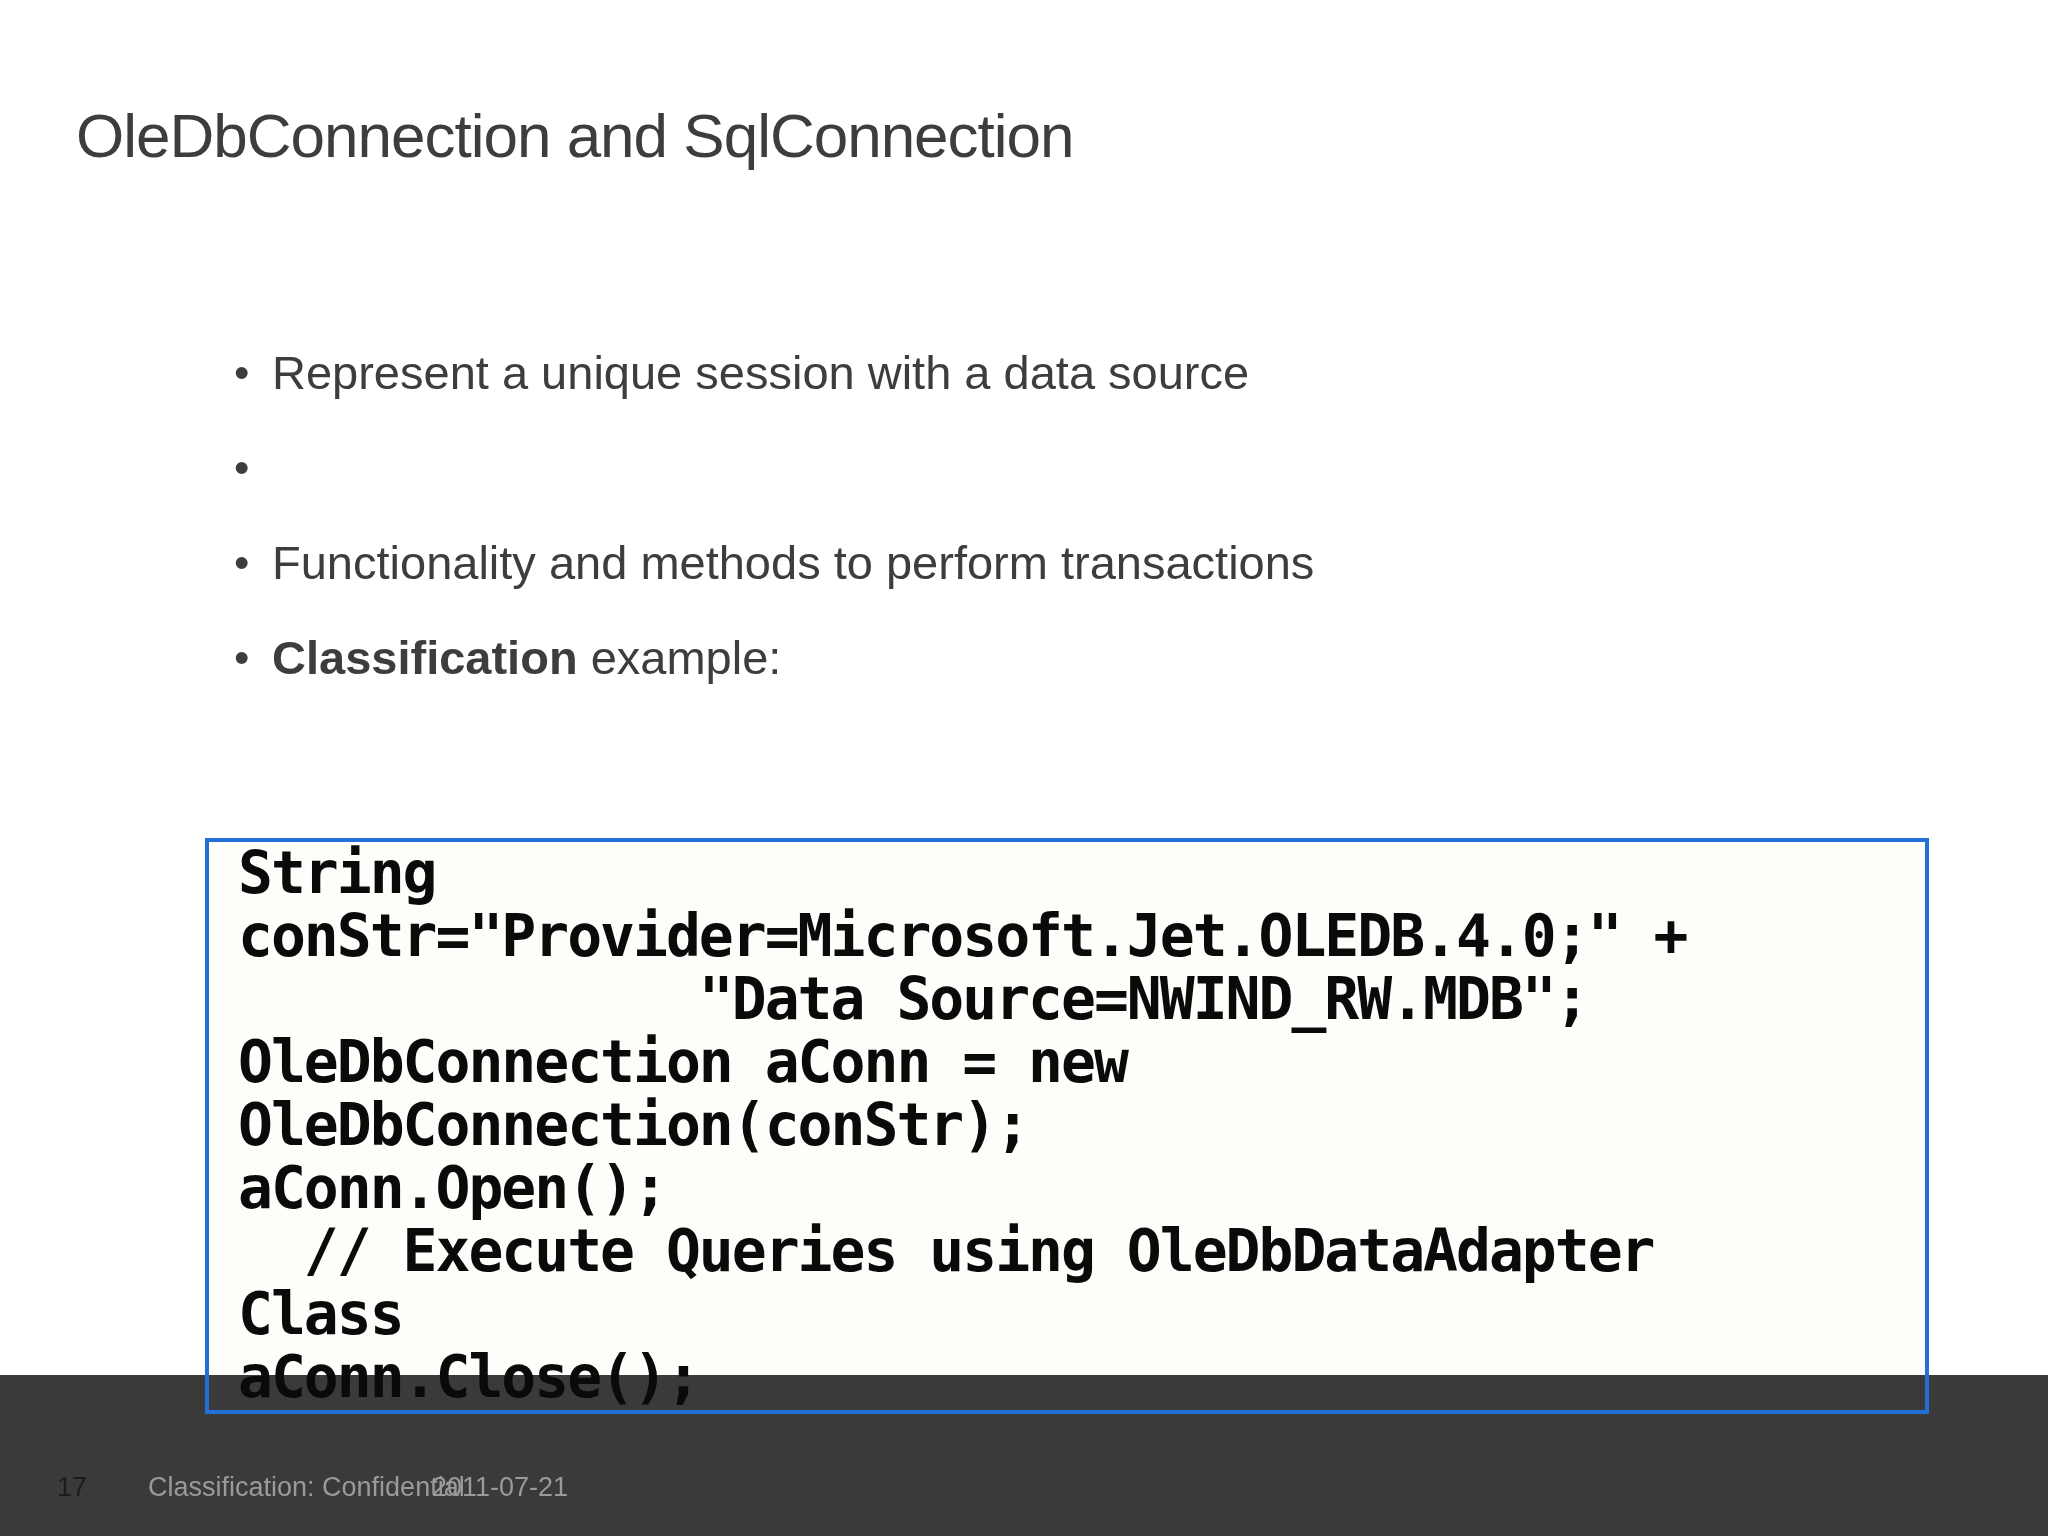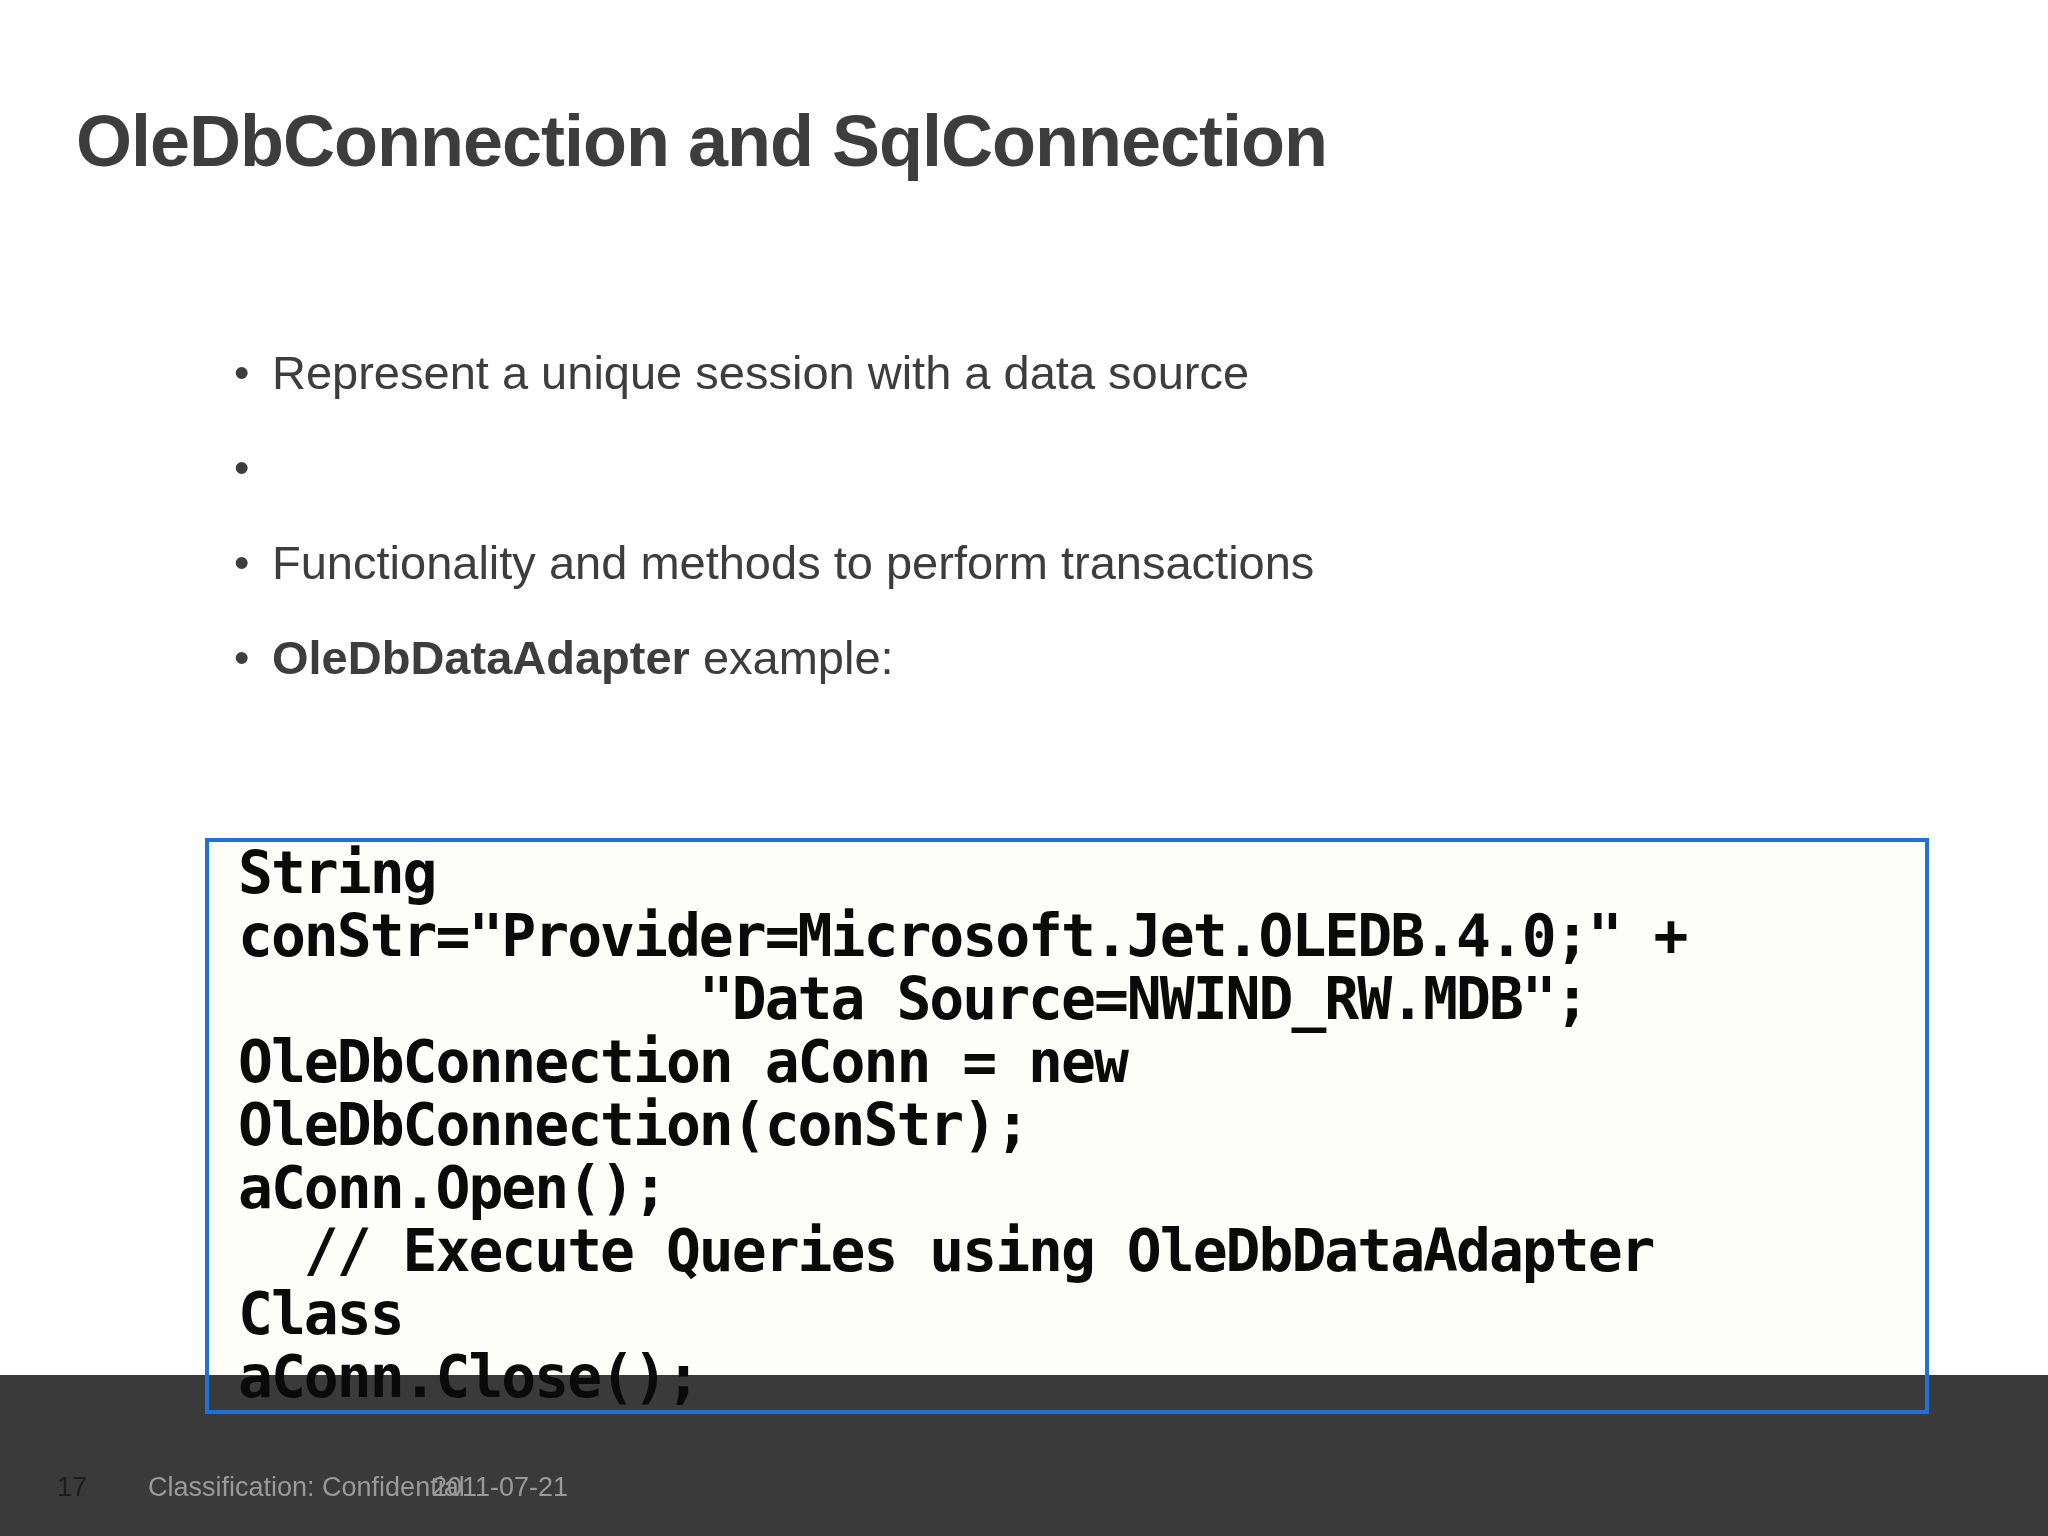--- a/index.html
+++ b/index.html
@@ -15,22 +15,22 @@
     position: relative;
     width: 2048px;
     height: 1536px;
     background: #ffffff;
   }
   .title {
     position: absolute;
     left: 76px;
     top: 100px;
     margin: 0;
-    font-size: 72px;
-    font-weight: 700;
+    font-size: 62px;
+    font-weight: 400;
     line-height: 1.15;
     color: #3d3d3d;
     letter-spacing: -1px;
     white-space: nowrap;
   }
   .bullets {
     position: absolute;
     left: 234px;
     top: 325px;
     width: 1500px;
@@ -130,21 +130,21 @@
     </div>
     <div class="bullet-row">
       <span class="dot">•</span>
     </div>
     <div class="bullet-row">
       <span class="dot">•</span>
       <span class="bullet-text"><b></b><span>Functionality and methods to perform transactions</span></span>
     </div>
     <div class="bullet-row">
       <span class="dot">•</span>
-      <span class="bullet-text"><b>OleDbDataAdapter</b><span> example:</span></span>
+      <span class="bullet-text"><b>Classification</b><span> example:</span></span>
     </div>
   </div>
 
   <div class="code-fill"></div>
   <div class="footer-band"></div>
   <div class="code-border"></div>
   <pre class="code">String
 conStr="Provider=Microsoft.Jet.OLEDB.4.0;" +
               "Data Source=NWIND_RW.MDB";
 OleDbConnection aConn = new

